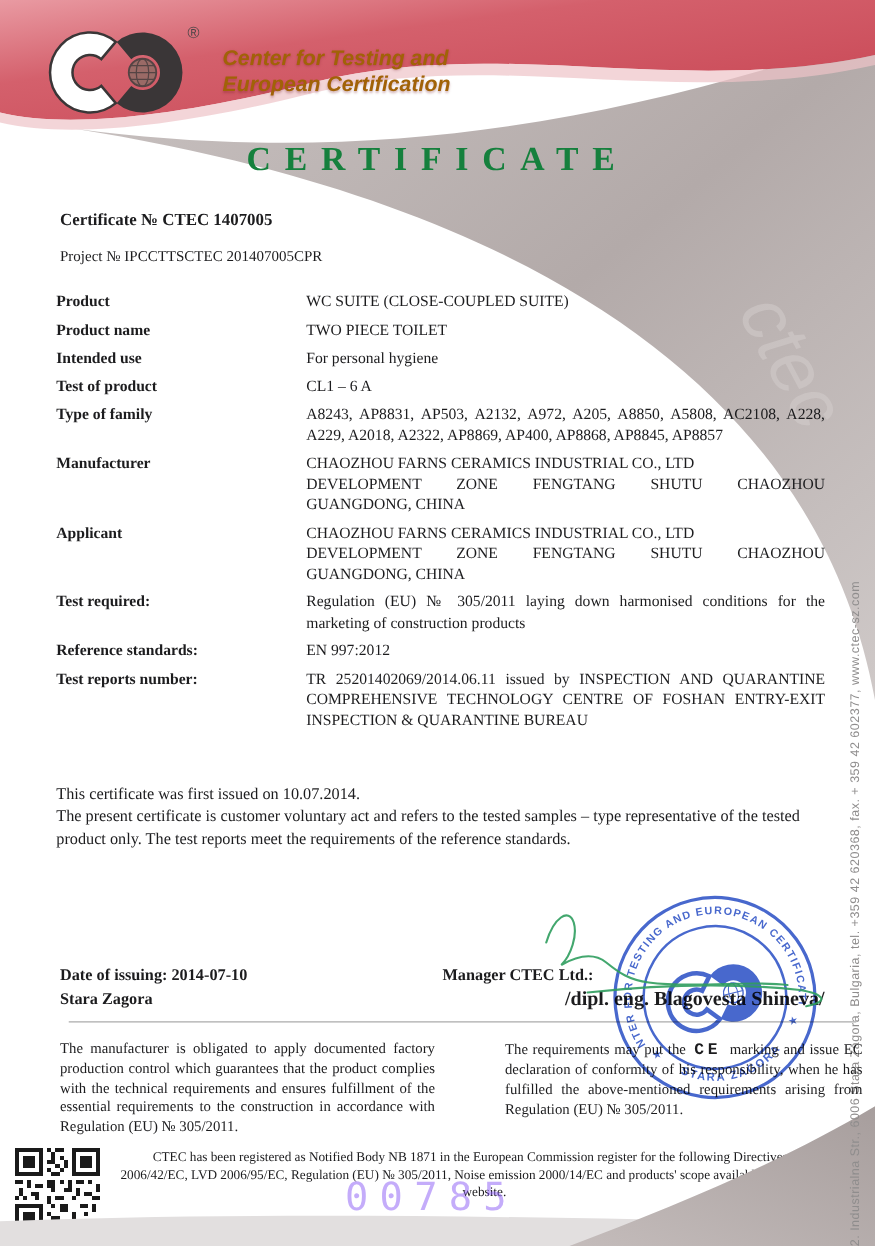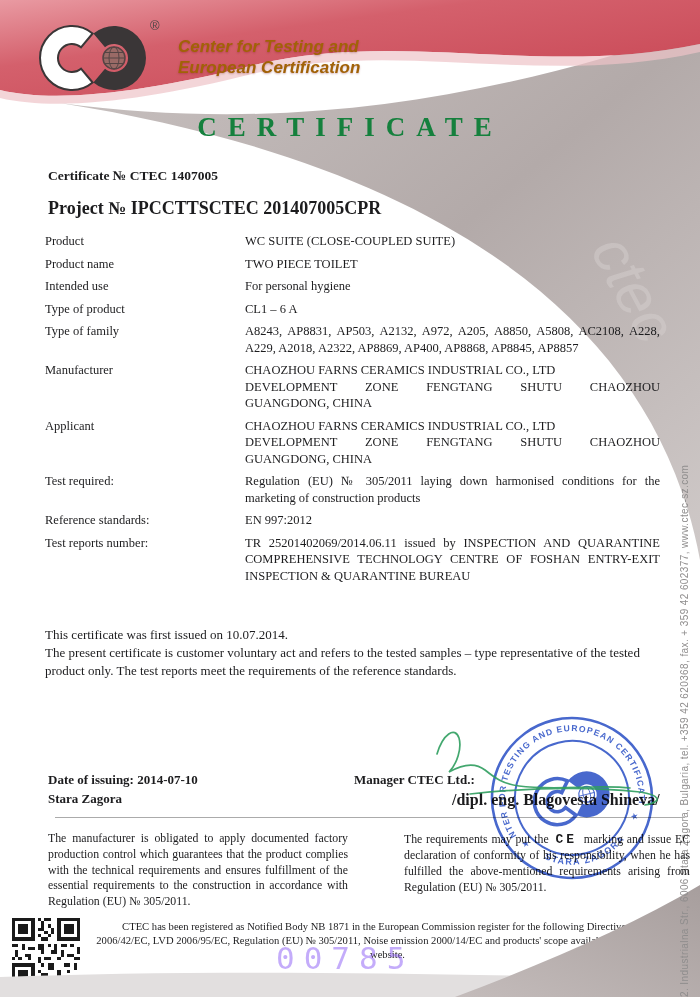--- a/index.html
+++ b/index.html
@@ -10,25 +10,25 @@
   .header-art{position:absolute;top:0;left:0;pointer-events:none;}
   .logo{position:absolute;top:16px;left:36px;}
   .brand{position:absolute;top:36px;left:178px;color:#a16207;
          font-family:"Liberation Sans","DejaVu Sans",sans-serif;
          font-weight:bold;font-style:italic;font-size:17px;line-height:1.25;
          text-shadow:0 1px 2px rgba(120,30,40,.35);}
   
   .title{position:absolute;top:112px;left:0;width:700px;text-align:center;
          font-size:27px;font-weight:bold;letter-spacing:11px;color:#15803d;}
   .cert-no{position:absolute;top:168px;left:48px;font-size:13.5px;font-weight:bold;}
-  .project-no{position:absolute;top:198px;left:48px;font-size:18px;font-weight:bold;text-align:right;}
+  .project-no{position:absolute;top:198px;left:48px;font-size:12px;font-weight:normal;text-align:right;}
   
   .fields{position:absolute;top:233px;left:45px;width:615px;}
   .field-row{display:flex;margin-bottom:6px;}
-  .field-label{flex:0 0 160px;font-weight:normal;font-size:12.5px;line-height:1.32;}
+  .field-label{flex:0 0 160px;font-weight:bold;font-size:12.5px;line-height:1.32;}
   .field-value{flex:1;font-weight:normal;font-size:12.5px;line-height:1.32;margin-left:40px;}
   .field-value div{text-align:justify;}
   .field-value div:nth-child(2):not(:last-child){text-align-last:justify;}
   
   .issue-note{position:absolute;top:626px;left:45px;width:612px;font-size:13px;line-height:1.38;}
   .issue-note div{margin:0;}
   
   .issue-date{position:absolute;top:772px;left:48px;font-size:13px;font-weight:bold;}
   .issue-place{position:absolute;top:791px;left:48px;font-size:13px;font-weight:bold;}
   .manager{position:absolute;top:772px;left:354px;font-size:13px;font-weight:bold;}
@@ -118,21 +118,21 @@
           <div>TWO PIECE TOILET</div>
         </div>
     </div>
     <div class="field-row">
       <div class="field-label">Intended use</div>
       <div class="field-value">
           <div>For personal hygiene</div>
         </div>
     </div>
     <div class="field-row">
-      <div class="field-label">Type of product</div>
+      <div class="field-label">Test of product</div>
       <div class="field-value">
           <div>CL1 – 6 A</div>
         </div>
     </div>
     <div class="field-row">
       <div class="field-label">Type of family</div>
       <div class="field-value">
           <div>A8243, AP8831, AP503, A2132, A972, A205, A8850, A5808, AC2108, A228, A229, A2018, A2322, AP8869, AP400, AP8868, AP8845, AP8857</div>
         </div>
     </div>

